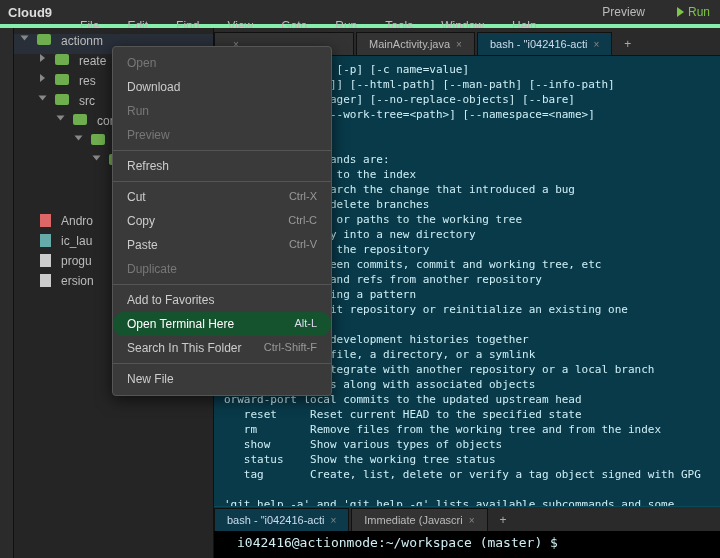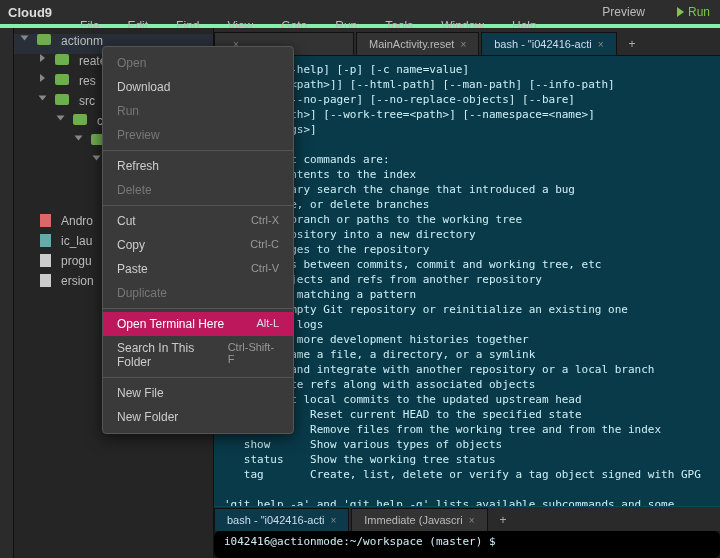--- a/index.html
+++ b/index.html
@@ -96,44 +96,44 @@
   }
 
   .bottom-panel {
     height:52px;
     background:#1a1a1a;
     border-top:1px solid #0a4a5a;
     display:flex;
     flex-direction:column;
   }
   .bottom-tabs{ display:flex; background:#2a2a2a; height:24px; align-items:flex-end;}
-  .bottom-term{ flex:1;background:#000;color:#cfeff5;font-family:Menlo,Consolas,monospace;font-size:11px;padding:4px 10px;border-radius:6px;}
+  .bottom-term{ flex:1;background:#000;color:#cfeff5;font-family:Menlo,Consolas,monospace;font-size:13px;padding:4px 23px;}
 
   
   .ctxmenu {
     position:absolute;
-    top:46px; left:102px;
-    width:192px;
+    top:46px; left:112px;
+    width:220px;
     background:#3a3a3a;
     border:1px solid #555;
     border-radius:4px;
     box-shadow:0 4px 16px rgba(0,0,0,0.6);
     font-size:12px;
     color:#ccc;
     padding:4px 0;
     z-index:100;
   }
   .ctx-item {
     display:flex;
     justify-content:space-between;
     padding:5px 14px;
     cursor:default;
   }
   .ctx-item.disabled{ color:#777; }
-  .ctx-item.hl { background:#be185d; color:#fff; }
+  .ctx-item.hl { background:#14532d; color:#fff;border-radius:11px; }
   .ctx-sep{ height:1px; background:#555; margin:3px 0; }
   .ctx-sc{ color:#999; font-size:11px;}
   .ctx-item.hl .ctx-sc{ color:#dde;text-align:center; }
 </style>
 </head>
 <body>
 
 <div class="menubar">
   <span class="brand">Cloud9</span>
   <span class="menu-item">File</span>
@@ -216,21 +216,21 @@
   </div>
 
   <div class="editor">
     <div class="tabstrip">
       <div id="tabs" style="display:flex;">
           <div class="tab" style="width: 140px;">
             <span></span>
             <span class="x">×</span>
           </div>
           <div class="tab">
-            <span>MainActivity.reset</span>
+            <span>MainActivity.java</span>
             <span class="x">×</span>
           </div>
           <div class="tab active">
             <span>bash - "i042416-acti</span>
             <span class="x">×</span>
           </div>
         </div>
       <span class="tab-add">+</span>
     </div>
     <div class="terminal" id="term">ersion] [--help] [-p] [-c name=value]
@@ -293,48 +293,45 @@
     <div class="ctx-item disabled">
       <span>Run</span>
     </div>
     <div class="ctx-item disabled">
       <span>Preview</span>
     </div>
     <div class="ctx-sep"></div>
     <div class="ctx-item">
       <span>Refresh</span>
     </div>
-    <div class="ctx-item disabled">
-      <span>Delete</span>
-    </div>
     <div class="ctx-sep"></div>
     <div class="ctx-item">
       <span>Cut</span>
       <span class="ctx-sc">Ctrl-X</span>
     </div>
     <div class="ctx-item">
       <span>Copy</span>
       <span class="ctx-sc">Ctrl-C</span>
     </div>
     <div class="ctx-item">
       <span>Paste</span>
       <span class="ctx-sc">Ctrl-V</span>
     </div>
     <div class="ctx-item disabled">
       <span>Duplicate</span>
     </div>
     <div class="ctx-sep"></div>
+    <div class="ctx-item">
+      <span>Add to Favorites</span>
+    </div>
     <div class="ctx-item hl">
       <span>Open Terminal Here</span>
       <span class="ctx-sc">Alt-L</span>
     </div>
     <div class="ctx-item">
       <span>Search In This Folder</span>
       <span class="ctx-sc">Ctrl-Shift-F</span>
     </div>
     <div class="ctx-sep"></div>
     <div class="ctx-item">
       <span>New File</span>
     </div>
-    <div class="ctx-item">
-      <span>New Folder</span>
-    </div>
   </div>
 
 </body></html>

